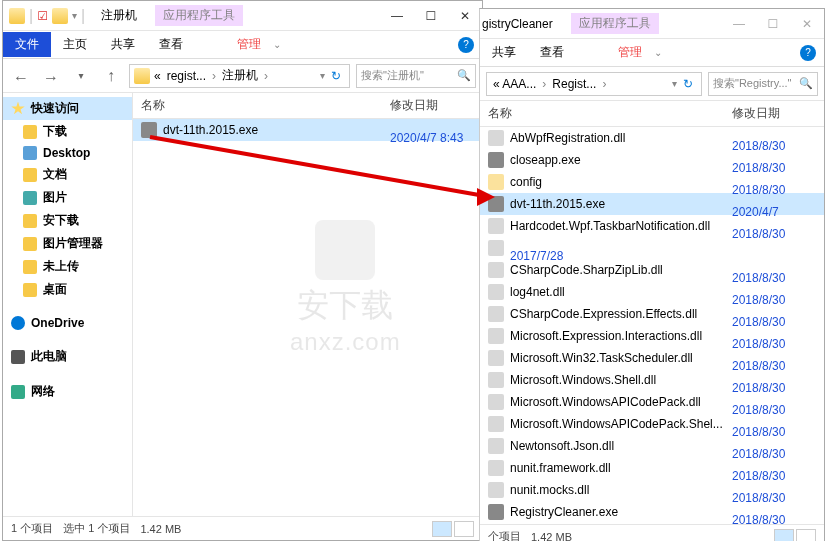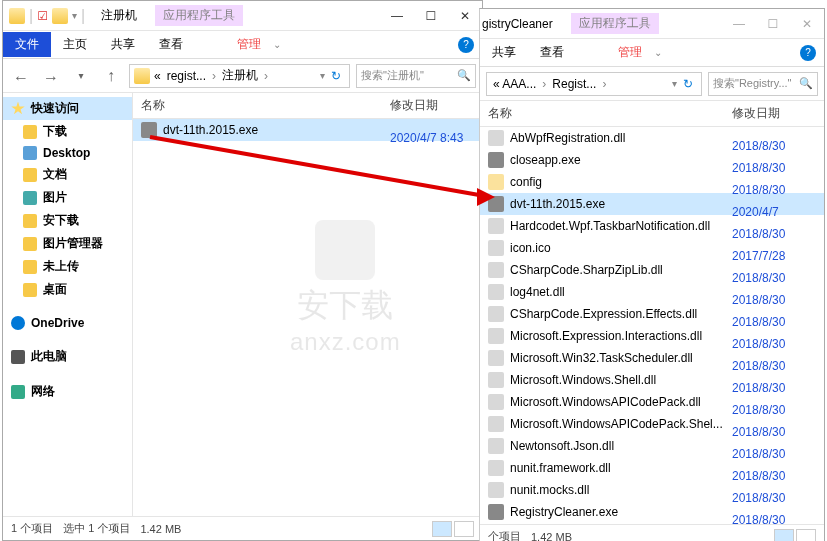--- a/index.html
+++ b/index.html
@@ -261,21 +261,20 @@
       <span class="fname">dvt-11th.2015.exe</span>
       <span class="fdate">2020/4/7</span>
     </div>
           <div class="frow ">
       <span class="fico dll"></span>
       <span class="fname">Hardcodet.Wpf.TaskbarNotification.dll</span>
       <span class="fdate">2018/8/30</span>
     </div>
           <div class="frow ">
       <span class="fico dll"></span>
-      <span class="fname">icon.ico</span>
       <span class="fdate">2017/7/28</span>
     </div>
           <div class="frow ">
       <span class="fico dll"></span>
       <span class="fname">CSharpCode.SharpZipLib.dll</span>
       <span class="fdate">2018/8/30</span>
     </div>
           <div class="frow ">
       <span class="fico dll"></span>
       <span class="fname">log4net.dll</span>

